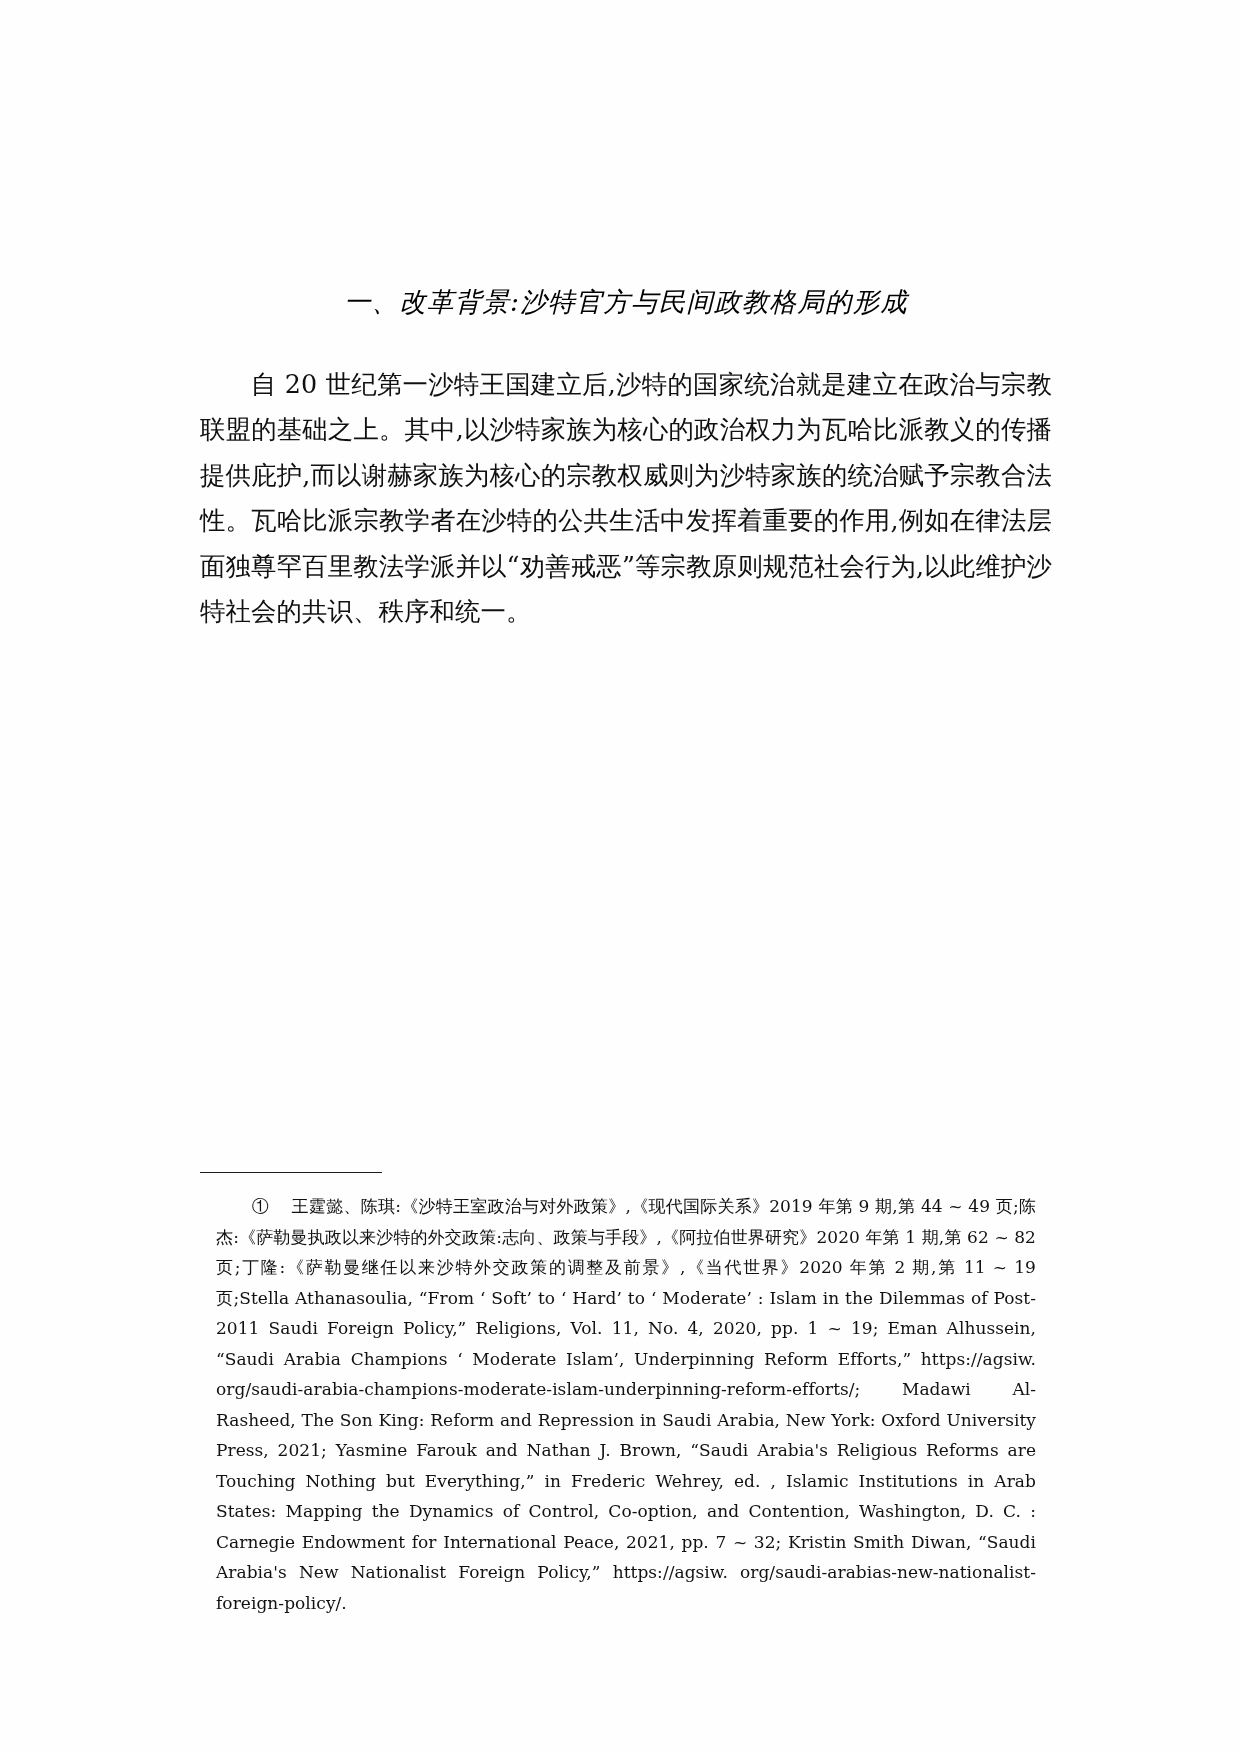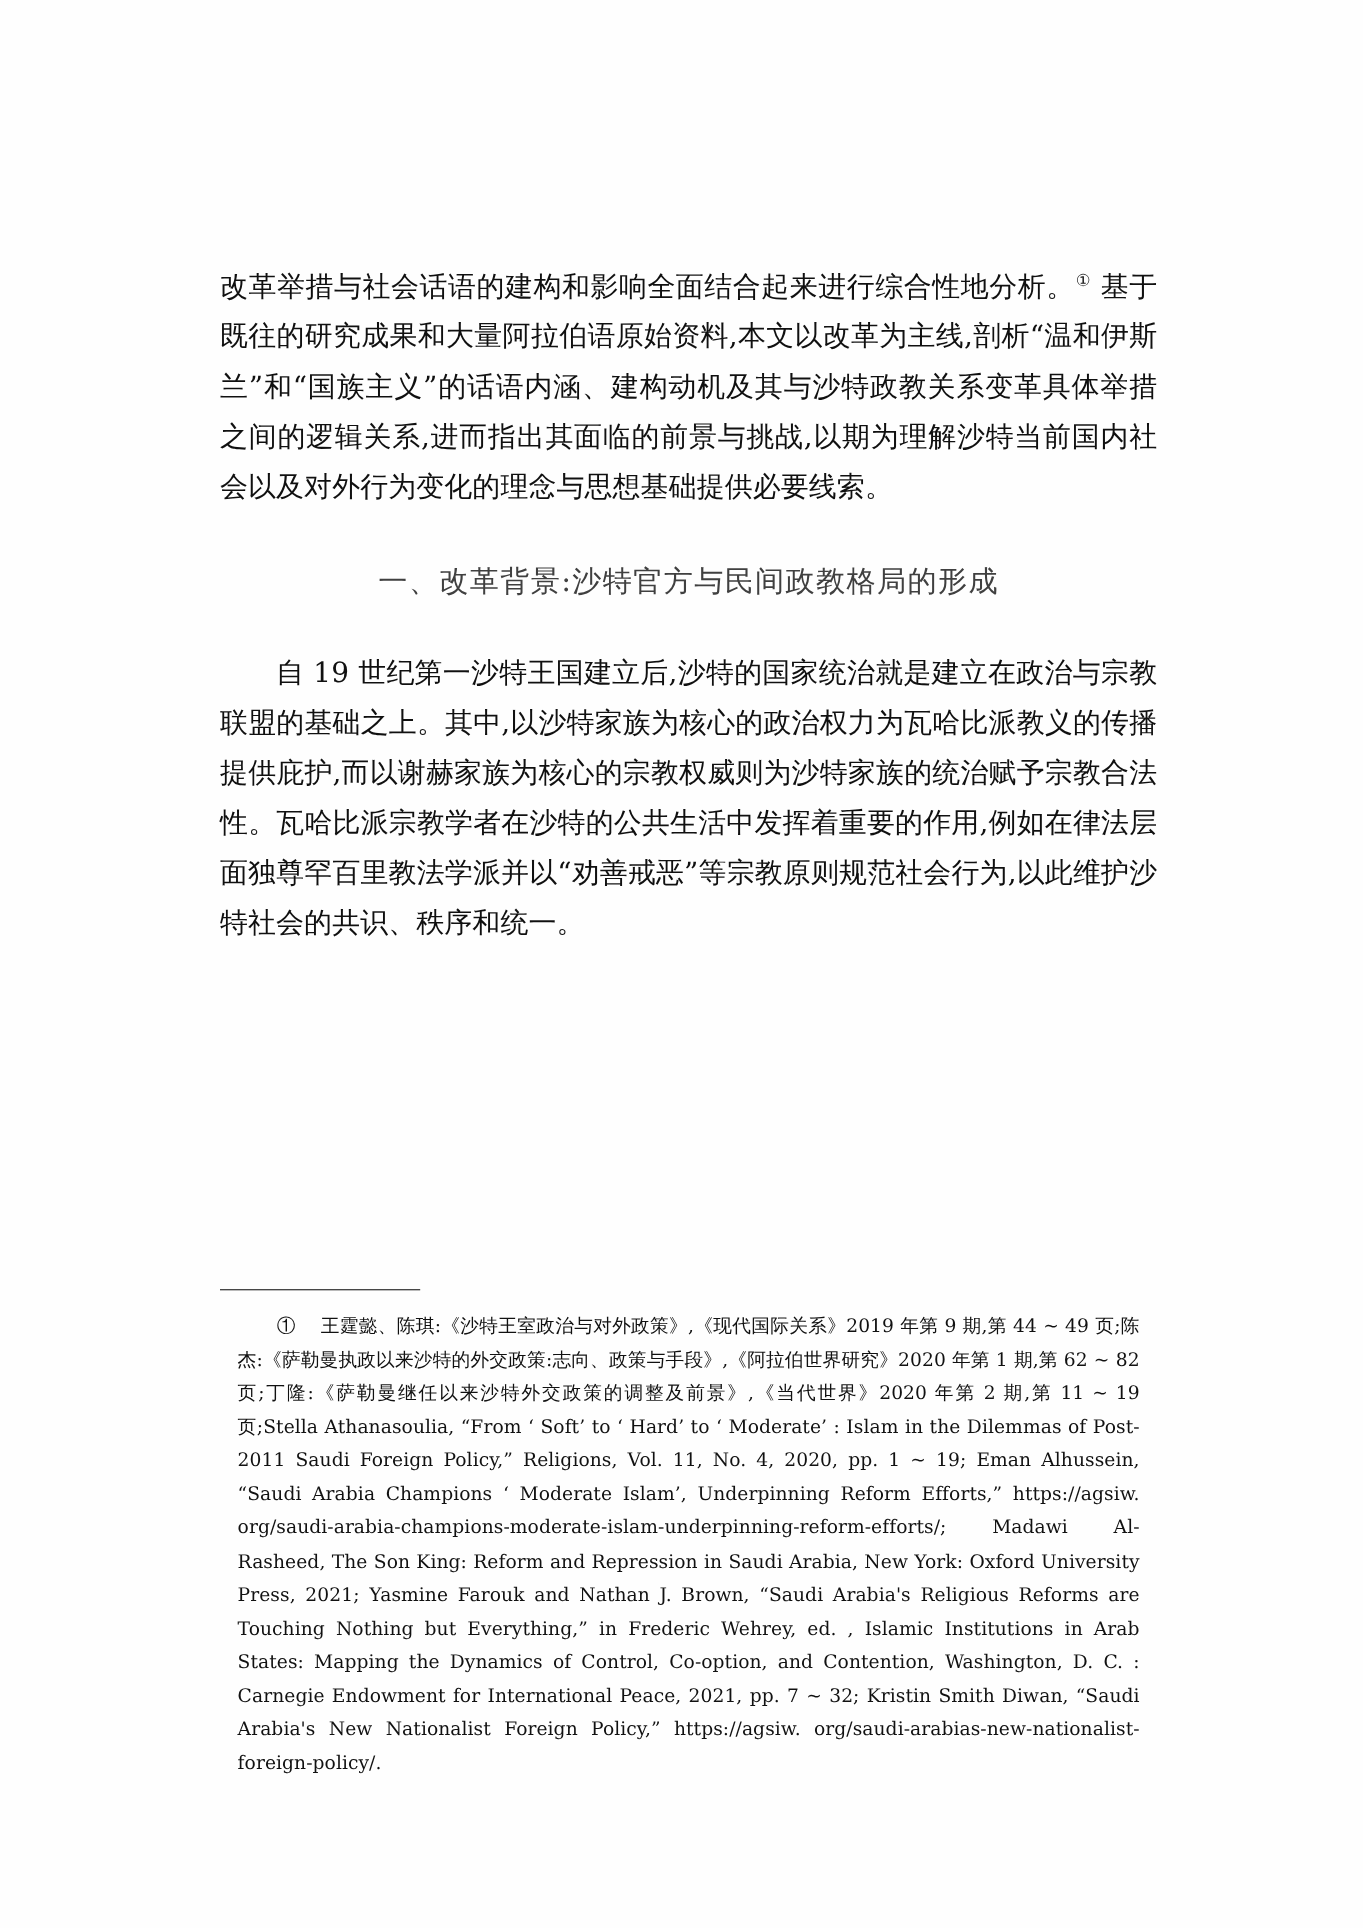--- a/index.html
+++ b/index.html
@@ -68,25 +68,26 @@
     vertical-align: super;
     line-height: 0;
     padding-left: 1px;
   }
 
   
   h2.section-heading {
     margin: 0;
     font-family: "DejaVu Serif", "Liberation Serif", serif;
     font-weight: normal;
+    font-style: italic;
     font-size: 26.5px;
     line-height: 40px;
     text-align: center;
     letter-spacing: 1.2px;
-    color: #404040;
+    color: #000000;
     padding-top: 44px;
     padding-bottom: 40px;
   }
 
   
   .footnote-zone {
     position: absolute;
     left: 200px;
     top: 1172px;
     width: 852px;
@@ -123,25 +124,24 @@
   }
 </style>
 </head>
 <body>
 
 <div class="page">
 
 
   <div class="content">
 
-    <p class="body-par"><span>改革举措与社会话语的建构和影响全面结合起来进行综合性地分析。</span><sup class="fnmark">①</sup><span> 基于既往的研究成果和大量阿拉伯语原始资料,本文以改革为主线,剖析“温和伊斯兰”和“国族主义”的话语内涵、建构动机及其与沙特政教关系变革具体举措之间的逻辑关系,进而指出其面临的前景与挑战,以期为理解沙特当前国内社会以及对外行为变化的理念与思想基础提供必要线索。</span></p>
 
     <h2 class="section-heading">一、改革背景:沙特官方与民间政教格局的形成</h2>
 
-    <p class="body-par indent2">自 19 世纪第一沙特王国建立后,沙特的国家统治就是建立在政治与宗教联盟的基础之上。其中,以沙特家族为核心的政治权力为瓦哈比派教义的传播提供庇护,而以谢赫家族为核心的宗教权威则为沙特家族的统治赋予宗教合法性。瓦哈比派宗教学者在沙特的公共生活中发挥着重要的作用,例如在律法层面独尊罕百里教法学派并以“劝善戒恶”等宗教原则规范社会行为,以此维护沙特社会的共识、秩序和统一。</p>
+    <p class="body-par indent2">自 20 世纪第一沙特王国建立后,沙特的国家统治就是建立在政治与宗教联盟的基础之上。其中,以沙特家族为核心的政治权力为瓦哈比派教义的传播提供庇护,而以谢赫家族为核心的宗教权威则为沙特家族的统治赋予宗教合法性。瓦哈比派宗教学者在沙特的公共生活中发挥着重要的作用,例如在律法层面独尊罕百里教法学派并以“劝善戒恶”等宗教原则规范社会行为,以此维护沙特社会的共识、秩序和统一。</p>
 
 
   </div>
 
   <div class="footnote-zone">
     <div class="fn-rule"></div>
     <p class="footnote"><span>①</span>&nbsp;&nbsp;&nbsp;&nbsp;<span>王霆懿、陈琪:《沙特王室政治与对外政策》,《现代国际关系》2019 年第 9 期,第 44 ~ 49 页;陈杰:《萨勒曼执政以来沙特的外交政策:志向、政策与手段》,《阿拉伯世界研究》2020 年第 1 期,第 62 ~ 82 页;丁隆:《萨勒曼继任以来沙特外交政策的调整及前景》,《当代世界》2020 年第 2 期,第 11 ~ 19 页;Stella Athanasoulia, “From ‘ Soft’ to ‘ Hard’ to ‘ Moderate’ : Islam in the Dilemmas of Post-2011 Saudi Foreign Policy,” Religions, Vol. 11, No. 4, 2020, pp. 1 ~ 19; Eman Alhussein, “Saudi Arabia Champions ‘ Moderate Islam’, Underpinning Reform Efforts,” https://agsiw. org/saudi-arabia-champions-moderate-islam-underpinning-reform-efforts/; Madawi Al-Rasheed, The Son King: Reform and Repression in Saudi Arabia, New York: Oxford University Press, 2021; Yasmine Farouk and Nathan J. Brown, “Saudi Arabia's Religious Reforms are Touching Nothing but Everything,” in Frederic Wehrey, ed. , Islamic Institutions in Arab States: Mapping the Dynamics of Control, Co-option, and Contention, Washington, D. C. : Carnegie Endowment for International Peace, 2021, pp. 7 ~ 32; Kristin Smith Diwan, “Saudi Arabia's New Nationalist Foreign Policy,” https://agsiw. org/saudi-arabias-new-nationalist-foreign-policy/.</span></p>
   </div>
 
 

